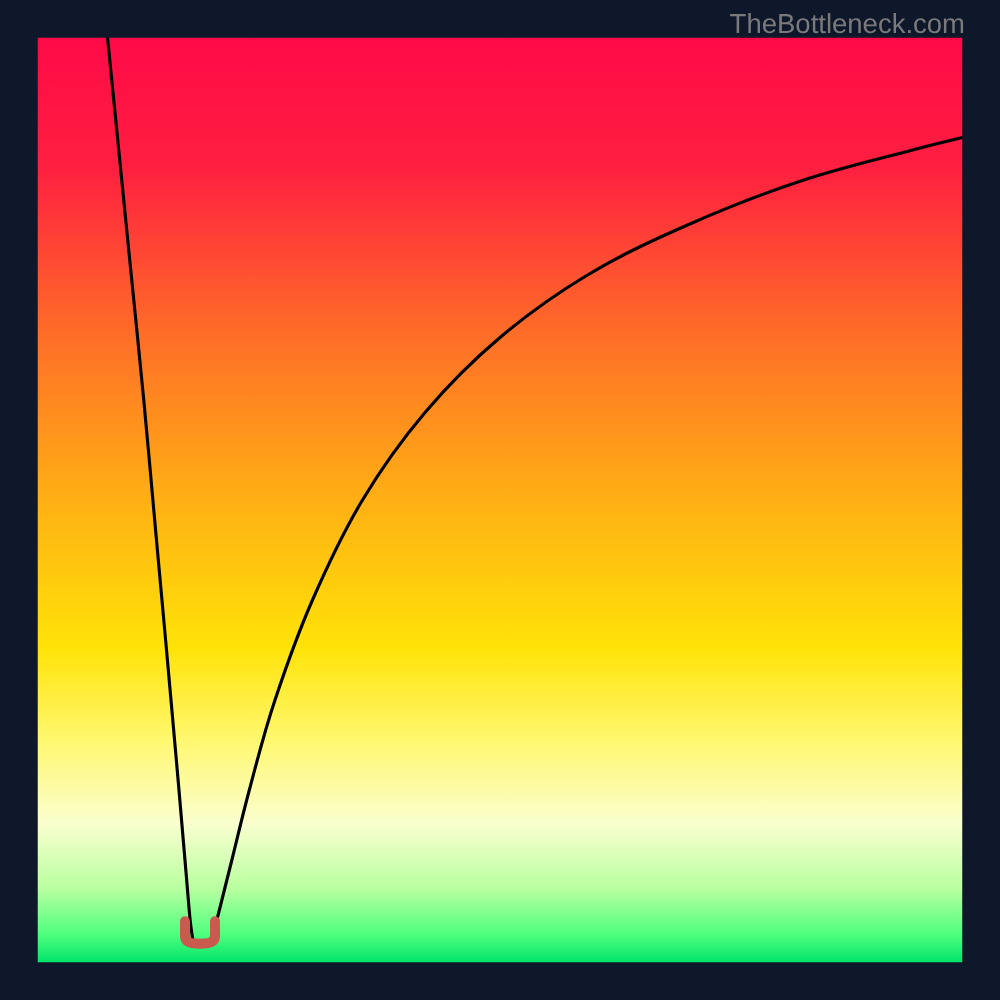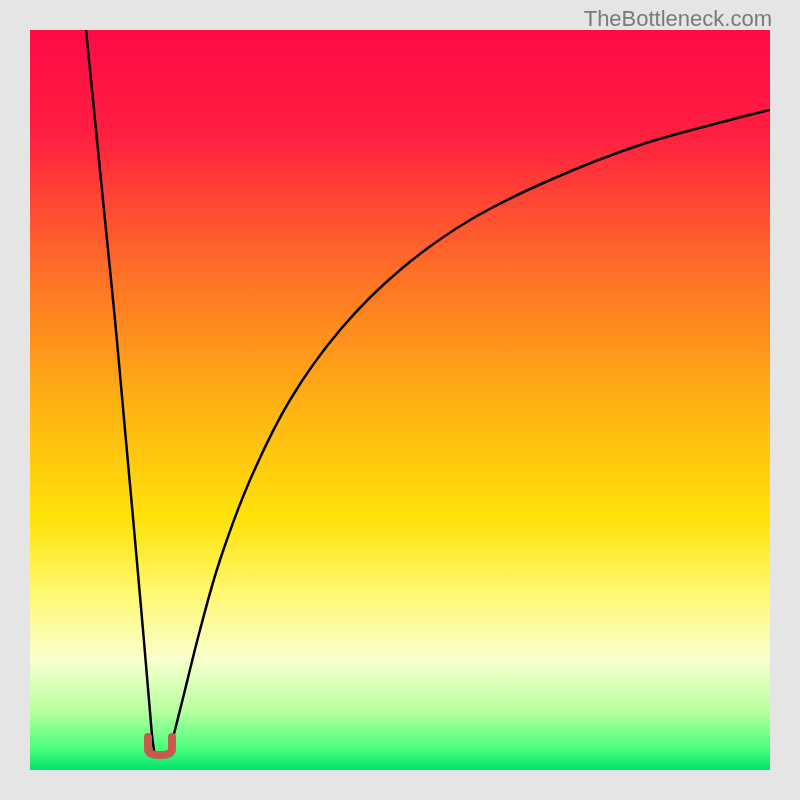--- a/index.html
+++ b/index.html
@@ -1,16 +1,16 @@
 <!DOCTYPE html>
 <html><head>
 <meta charset="utf-8">
 <style>
   html,body{margin:0;padding:0}
-  #stage{position:relative;width:800px;height:800px;background:#e5e5e5}
+  #stage{position:relative;width:800px;height:800px;background:#0f172a}
   #gradient{position:absolute;left:30px;top:30px;width:740px;height:740px}
   #curve{position:absolute;left:30px;top:30px;width:740px;height:740px}
   #watermark{
     position:absolute;top:6px;right:28px;
     font-family:Arial,Helvetica,sans-serif;font-size:22px;
     color:#7a7a7a;user-select:none;
   }
 </style>
 </head>
 <body>

